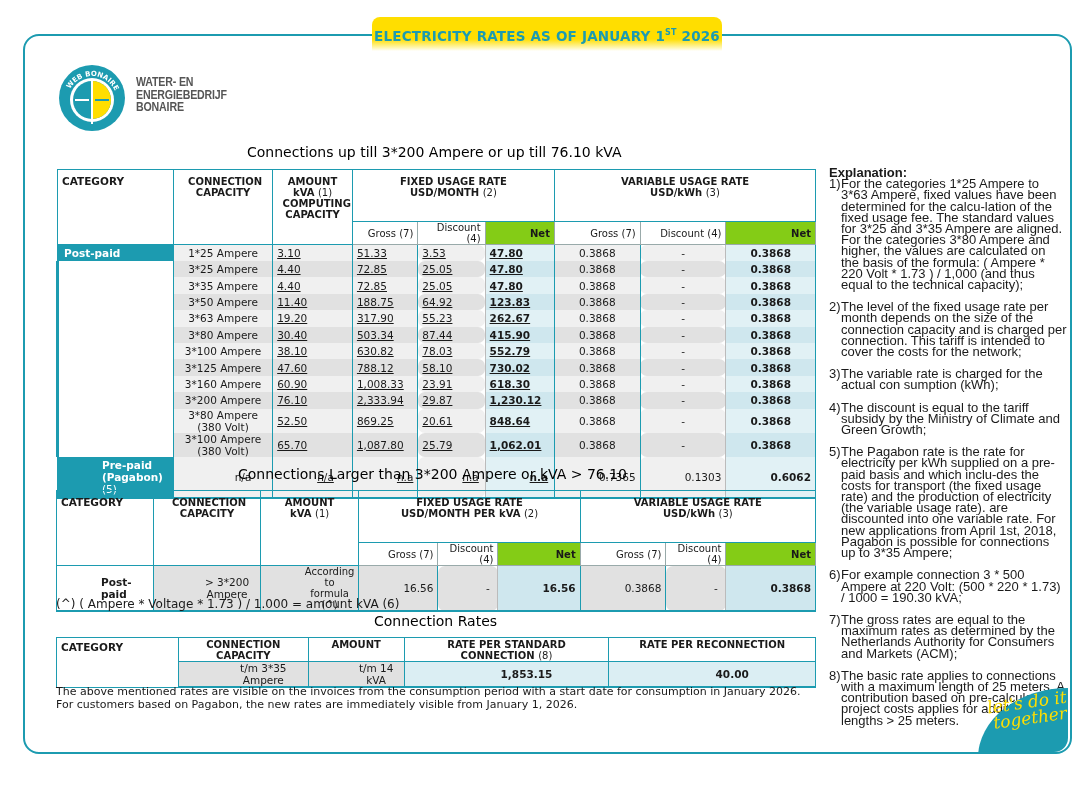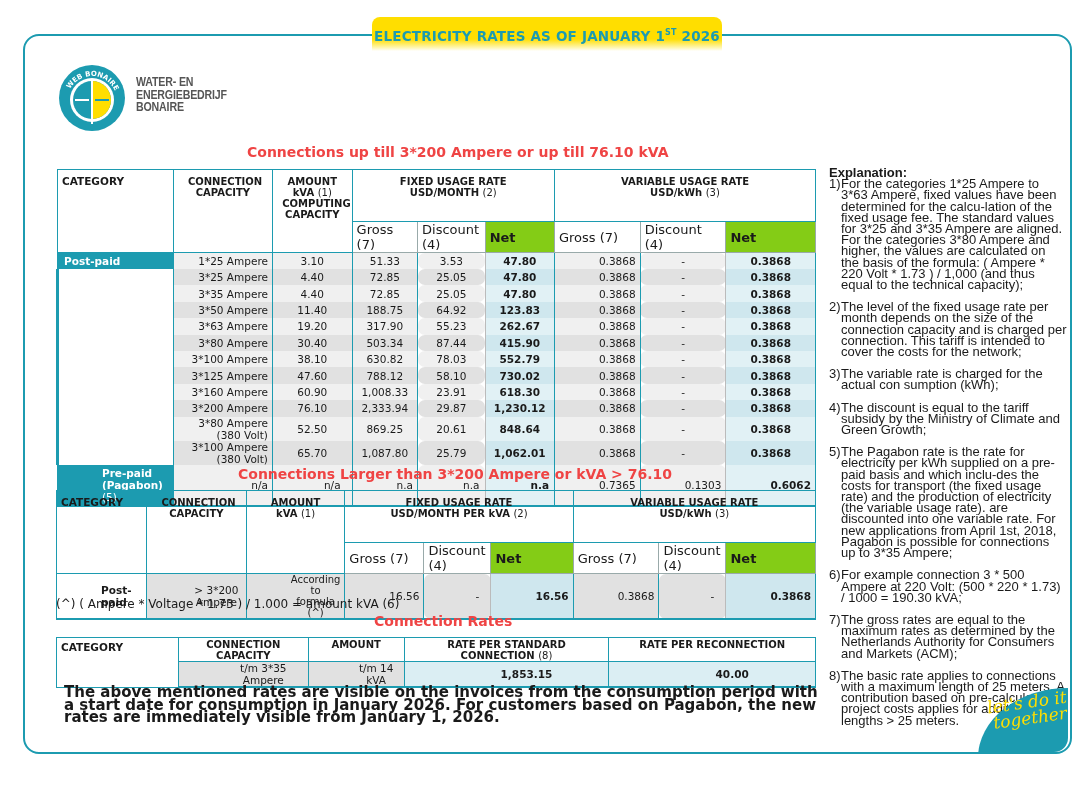--- a/index.html
+++ b/index.html
@@ -12,51 +12,51 @@
                   background: linear-gradient(#ffde00 0%, #ffde00 65%, #fff6b0 90%, #ffffff 100%);
                   border-radius: 8px 8px 0 0; text-align: center; padding-top: 9px; z-index: 2; }
   .title-banner span { color: #1c9bb0; font-weight: bold; font-size: 13.5px; letter-spacing: 0.2px; }
   .title-banner sup { font-size: 8px; vertical-align: 6px; }
 
   .logo { position: absolute; left: 58px; top: 64px; width: 68px; height: 68px; }
   .logo-text { position: absolute; left: 136px; top: 76px; color: #555; font-weight: bold;
                font-size: 12.5px; line-height: 12.5px; font-family: "Liberation Sans", sans-serif;
                letter-spacing: -0.2px; transform: scaleX(0.85); transform-origin: left top; }
 
-  .section-title { position: absolute; color: #ef4444; font-weight: bold; font-size: 14px; }
+  .section-title { position: absolute; color: #000000; font-weight: normal; font-size: 14px; }
 
   table { border-collapse: collapse; position: absolute; font-size: 10.5px; }
   td { border: 1px solid #1c9bb0; padding: 0 4px; vertical-align: middle; }
   .hdr { font-weight: bold; text-align: center; vertical-align: top; padding-top: 6px; font-size: 10px; }
   .hdr .n { font-weight: normal; }
-  .sub { text-align: left; height: 17px; border-color: #9aa; font-size: 13px; }
+  .sub { text-align: right; height: 17px; border-color: #9aa; font-size: 10px; }
   .subnet { background: #84cc16; font-weight: bold; }
   .cat-cell { font-weight: bold; font-size: 10.5px; text-align: left; vertical-align: top; padding-top: 5px; }
   .cat-teal { background: #1c9bb0; color: #fff; font-weight: bold; padding: 2px 6px; height: 16px; vertical-align: middle; }
   .cat-teal .n { font-weight: normal; }
   .cat-blank { background: #fff; border-left: 3px solid #7fcbd8; }
 
   tr.row td { height: 16.4px; border-top: none; border-bottom: none; border-left-color: #1c9bb0; border-right-color: #1c9bb0; }
   tr.row td.inner { border-left-color: #bbb; border-right-color: #bbb; border-radius: 7px; }
   tr.odd td.g { background: #f0f0f0; }
   tr.even td.g { background: #e1e1e1; }
   tr.odd td.net { background: #e1f1f5; }
   tr.even td.net { background: #cfe7ee; }
-  td.r { text-align: center; }
+  td.r { text-align: left; text-decoration: underline; }
   td.c { text-align: center; }
-  td.l { text-align: right; }
+  td.l { text-align: center; }
   td.net { font-weight: bold; }
   tr.last td { border-bottom: 2px solid #1c9bb0; padding-left: 44px; }
 
   .t1 { left: 56px; top: 169px; width: 760px; }
   .t2 { left: 56px; top: 490px; width: 760px; }
   .t3 { left: 56px; top: 637px; width: 760px; }
 
   .formula { position: absolute; left: 56px; top: 597px; font-size: 12px; }
-  .footer-note { position: absolute; left: 64px; top: 686px; width: 760px; font-size: 15px; line-height: 12.5px; font-weight: bold; }
+  .footer-note { position: absolute; left: 56px; top: 686px; width: 760px; font-size: 11px; line-height: 12.5px; }
 
   .explain { position: absolute; left: 829px; top: 167px; width: 238px; font-size: 13px; line-height: 11.2px;
              font-family: "Liberation Sans", sans-serif; }
   .explain .eh { font-weight: bold; }
   .explain .item { display: flex; margin-bottom: 11px; }
   .explain .num { width: 12px; flex-shrink: 0; }
   .explain .txt { flex: 1; }
 
   .slogan { position: absolute; left: 978px; top: 688px; width: 90px; height: 64px; overflow: hidden; border-bottom-right-radius: 14px; }
   .slogan-bg { position: absolute; left: 0; top: 0; width: 180px; height: 140px; background: #1c9bb0; border-radius: 50%; }

